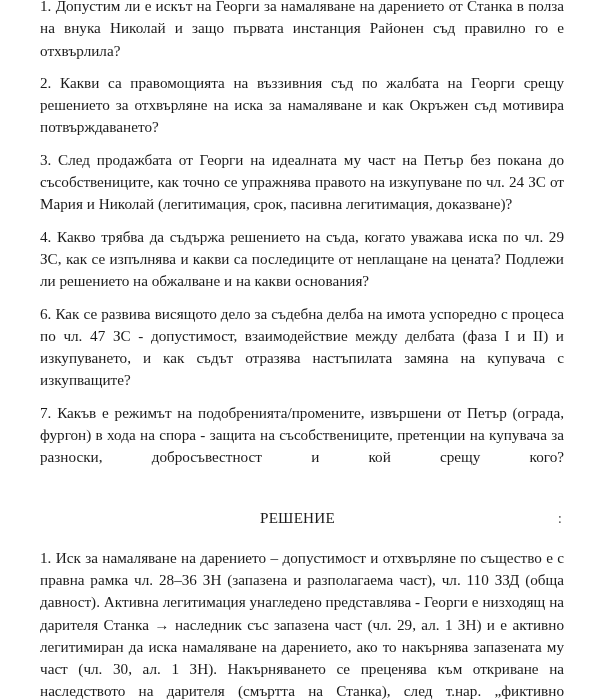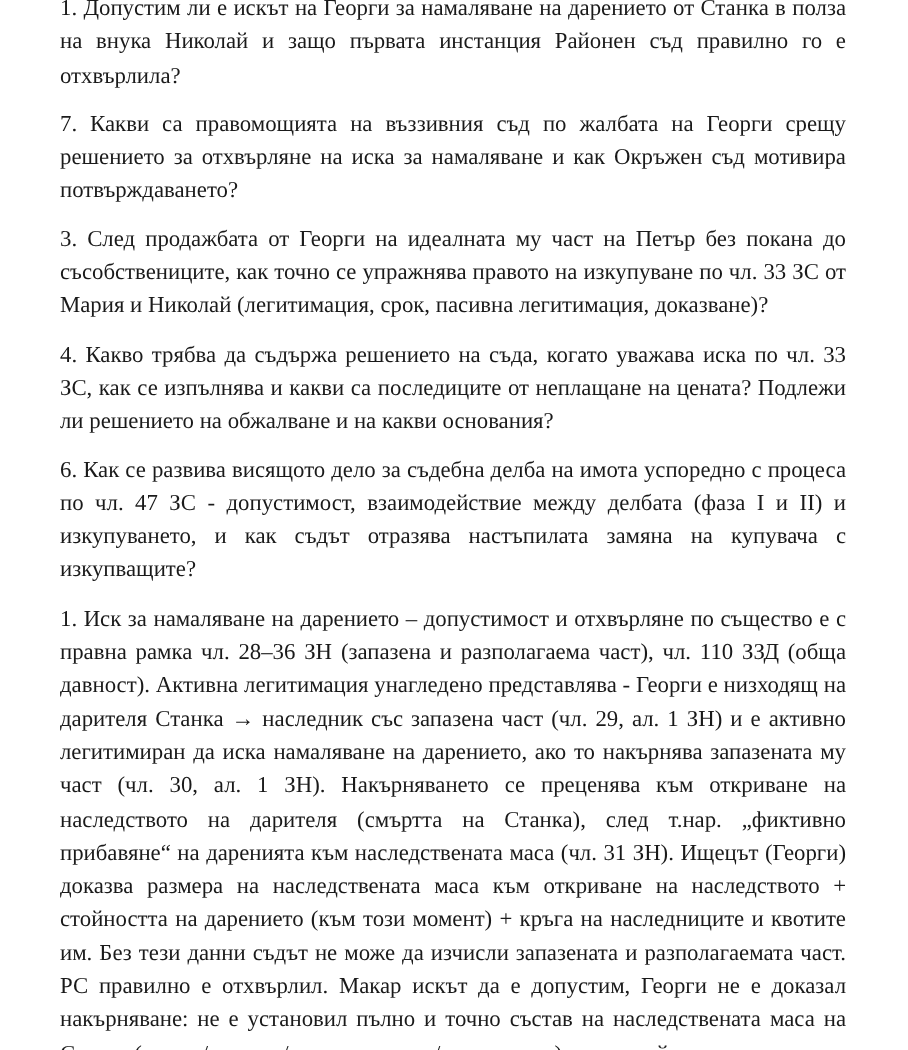--- a/index.html
+++ b/index.html
@@ -50,20 +50,25 @@
       right: 2px;
       top: 0;
       color: #555;
     }
   </style>
 </head>
 <body>
 
 <div class="page">
   <p class="para">1. Допустим ли е искът на Георги за намаляване на дарението от Станка в полза на внука Николай и защо първата инстанция Районен съд правилно го е отхвърлила?</p>
-  <p class="para">7. Какви са правомощията на въззивния съд по жалбата на Георги срещу решението за отхвърляне на иска за намаляване и как Окръжен съд мотивира потвърждаването?</p>
-  <p class="para">3. След продажбата от Георги на идеалната му част на Петър без покана до съсобствениците, как точно се упражнява правото на изкупуване по чл. 33 ЗС от Мария и Николай (легитимация, срок, пасивна легитимация, доказване)?</p>
-  <p class="para">4. Какво трябва да съдържа решението на съда, когато уважава иска по чл. 33 ЗС, как се изпълнява и какви са последиците от неплащане на цената? Подлежи ли решението на обжалване и на какви основания?</p>
+  <p class="para">2. Какви са правомощията на въззивния съд по жалбата на Георги срещу решението за отхвърляне на иска за намаляване и как Окръжен съд мотивира потвърждаването?</p>
+  <p class="para">3. След продажбата от Георги на идеалната му част на Петър без покана до съсобствениците, как точно се упражнява правото на изкупуване по чл. 24 ЗС от Мария и Николай (легитимация, срок, пасивна легитимация, доказване)?</p>
+  <p class="para">4. Какво трябва да съдържа решението на съда, когато уважава иска по чл. 29 ЗС, как се изпълнява и какви са последиците от неплащане на цената? Подлежи ли решението на обжалване и на какви основания?</p>
   <p class="para">6. Как се развива висящото дело за съдебна делба на имота успоредно с процеса по чл. 47 ЗС - допустимост, взаимодействие между делбата (фаза I и II) и изкупуването, и как съдът отразява настъпилата замяна на купувача с изкупващите?</p>
+  <p class="para last-justify">7. Какъв е режимът на подобренията/промените, извършени от Петър (ограда, фургон) в хода на спора - защита на съсобствениците, претенции на купувача за разноски, добросъвестност и кой срещу кого?</p>
 
+  <div class="heading-row">
+    <span class="heading-title">РЕШЕНИЕ</span>
+    <span class="heading-colon">:</span>
+  </div>
 
   <p class="para">1. Иск за намаляване на дарението – допустимост и отхвърляне по същество е с правна рамка чл. 28–36 ЗН (запазена и разполагаема част), чл. 110 ЗЗД (обща давност). Активна легитимация унагледено представлява - Георги е низходящ на дарителя Станка → наследник със запазена част (чл. 29, ал. 1 ЗН) и е активно легитимиран да иска намаляване на дарението, ако то накърнява запазената му част (чл. 30, ал. 1 ЗН).  Накърняването се преценява към откриване на наследството на дарителя (смъртта на Станка), след т.нар. „фиктивно прибавяне“ на даренията към наследствената маса (чл. 31 ЗН). Ищецът (Георги) доказва размера на наследствената маса към откриване на наследството + стойността на дарението (към този момент) + кръга на наследниците и квотите им. Без тези данни съдът не може да изчисли запазената и разполагаемата част. РС правилно е отхвърлил. Макар искът да е допустим, Георги не е доказал накърняване: не е установил пълно и точно състав на наследствената маса на Станка (имоти/влогове/движими вещи/задължения), нито стойност на дарението към датата на откриване на наследството, което е решаващо за</p>
 </div>
 
 </body></html>

